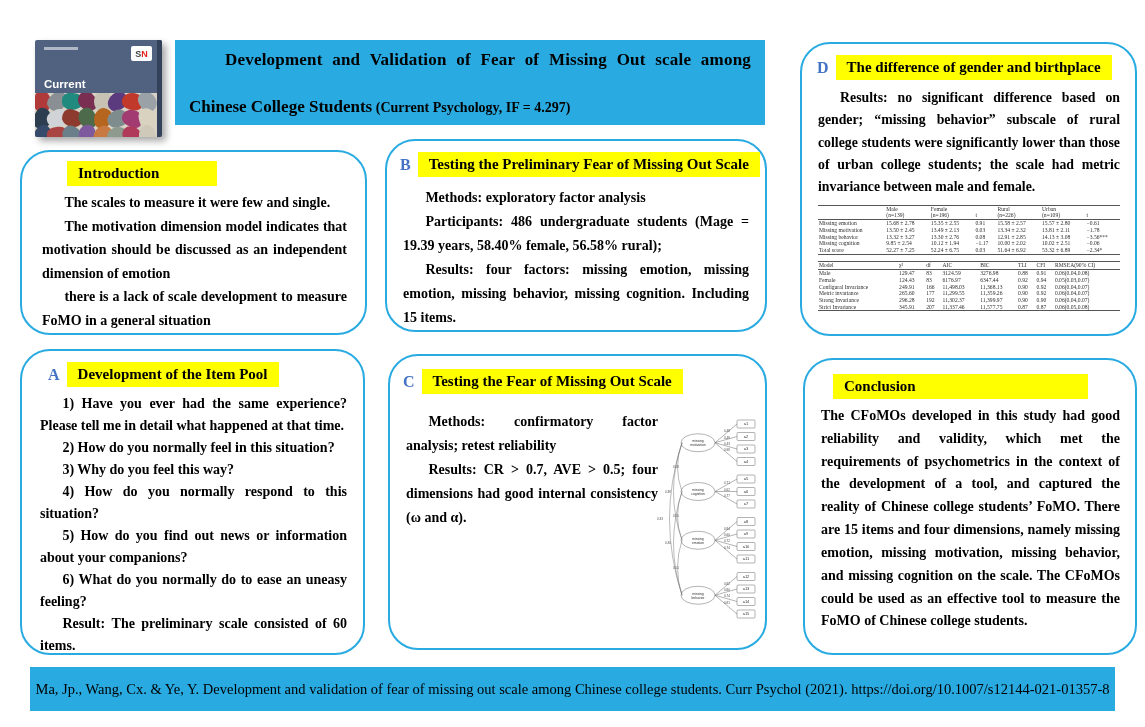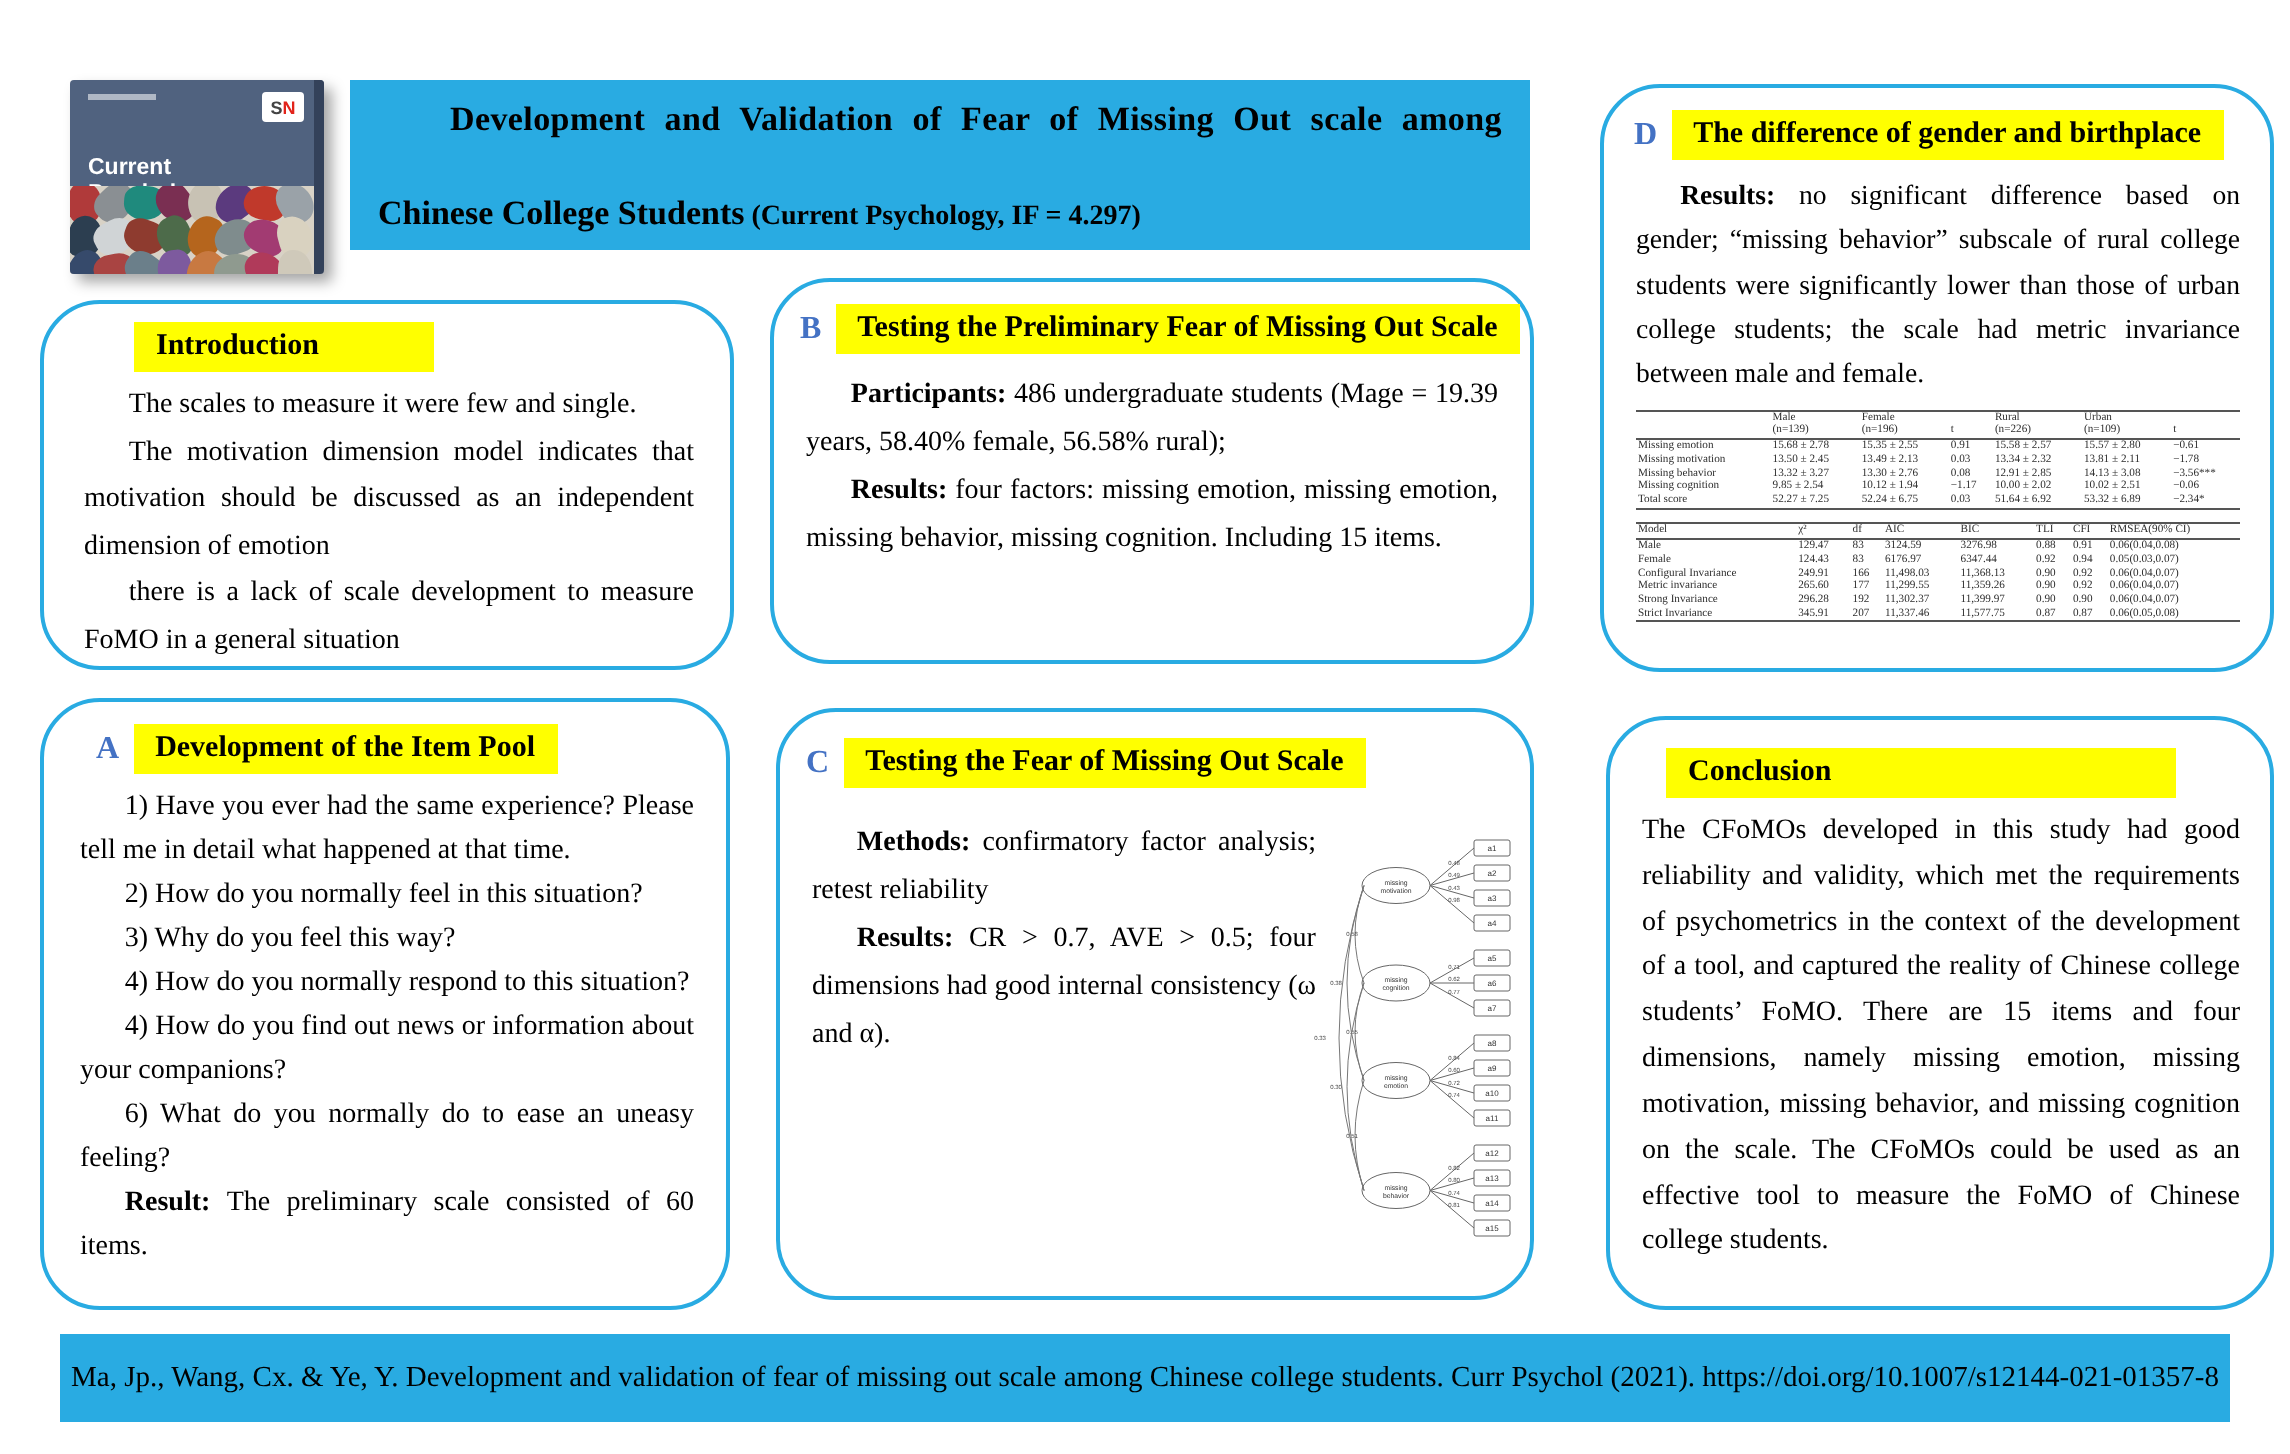--- a/index.html
+++ b/index.html
@@ -31,21 +31,21 @@
   .cover .collage span{display:block;width:17px;height:21px;margin:-2px -1px;
                        border-radius:48% 60% 52% 44%;}
 
   
   .panel{position:absolute;background:#fff;border:2.5px solid #29ABE2;border-radius:30px;
          box-sizing:border-box;}
   .hrow{display:flex;align-items:center;gap:7px;}
   .letter{color:#4472C4;font-weight:bold;font-size:16px;line-height:1;}
   .hbox{background:#FFFF00;font-weight:bold;font-size:15px;padding:4px 11px;box-sizing:border-box;white-space:nowrap;}
   .body-text{font-size:14px;line-height:1.68;text-align:justify;}
-  .para{margin:0;text-indent:1.6em;}
+  .para{margin:0;text-indent:1.6em;font-weight:bold;}
   .para.noindent{text-indent:0;}
 
   
   #panel-intro{left:20px;top:150px;width:347px;height:185px;}
   #panel-intro .hrow{margin:9px 0 5px 45px;}
   #panel-intro .body-text{margin:0 18px 0 20px;}
 
   #panel-b{left:385px;top:139px;width:382px;height:193px;}
   #panel-b .hrow{margin:11px 0 9px 13px;}
   #panel-b .body-text{margin:0 16px 0 16px;line-height:1.72;}
@@ -140,20 +140,21 @@
         <p class="para">there is a lack of scale development to measure FoMO in a general situation</p>
       </div>
   </div>
 
   <div class="panel" id="panel-b">
     <div class="hrow">
       <span class="letter">B</span>
       <span class="hbox">Testing the Preliminary Fear of Missing Out Scale</span>
     </div>
     <div class="body-text">
+        <p class="para"><b>Methods: </b>exploratory factor analysis</p>
         <p class="para"><b>Participants: </b>486 undergraduate students (Mage = 19.39 years, 58.40% female, 56.58% rural);</p>
         <p class="para"><b>Results: </b>four factors: missing emotion, missing emotion, missing behavior, missing cognition. Including 15 items.</p>
       </div>
   </div>
 
   <div class="panel" id="panel-d">
     <div class="hrow">
       <span class="letter">D</span>
       <span class="hbox">The difference of gender and birthplace</span>
     </div>
@@ -339,21 +340,21 @@
   <div class="panel" id="panel-a">
     <div class="hrow">
       <span class="letter">A</span>
       <span class="hbox">Development of the Item Pool</span>
     </div>
     <div class="body-text">
         <p class="para">1) Have you ever had the same experience? Please tell me in detail what happened at that time.</p>
         <p class="para">2) How do you normally feel in this situation?</p>
         <p class="para">3) Why do you feel this way?</p>
         <p class="para">4) How do you normally respond to this situation?</p>
-        <p class="para">4) How do you find out news or information about your companions?</p>
+        <p class="para">5) How do you find out news or information about your companions?</p>
         <p class="para">6) What do you normally do to ease an uneasy feeling?</p>
         <p class="para"><b>Result: </b>The preliminary scale consisted of 60 items.</p>
       </div>
   </div>
 
   <div class="panel" id="panel-c">
     <div class="hrow">
       <span class="letter">C</span>
       <span class="hbox">Testing the Fear of Missing Out Scale</span>
     </div>

